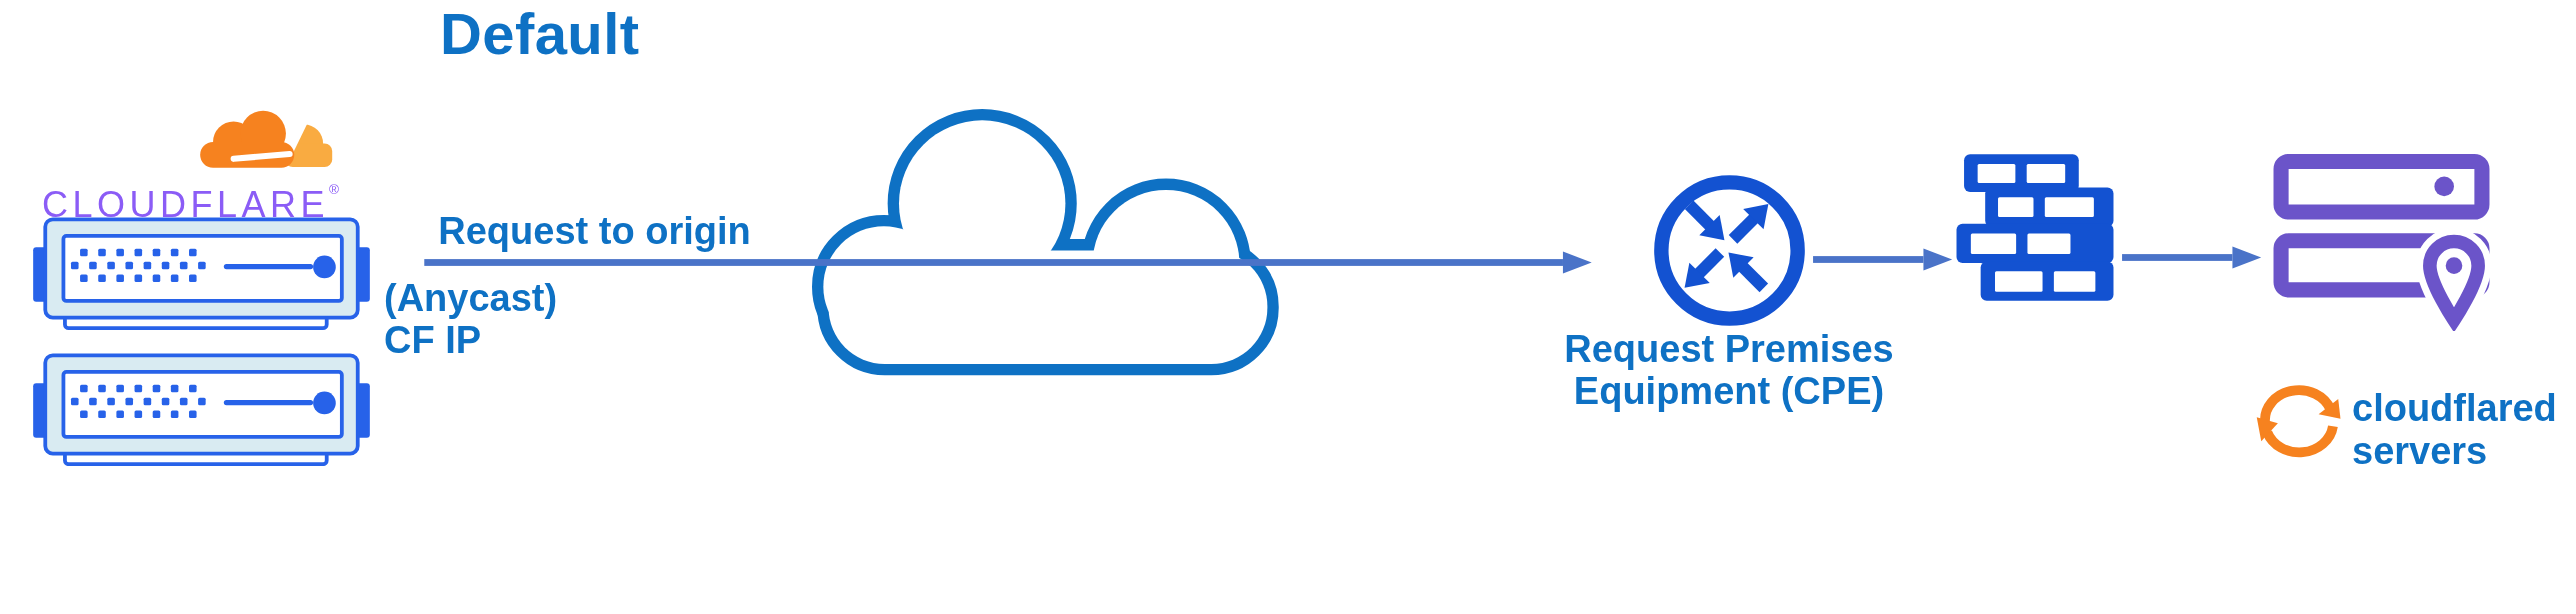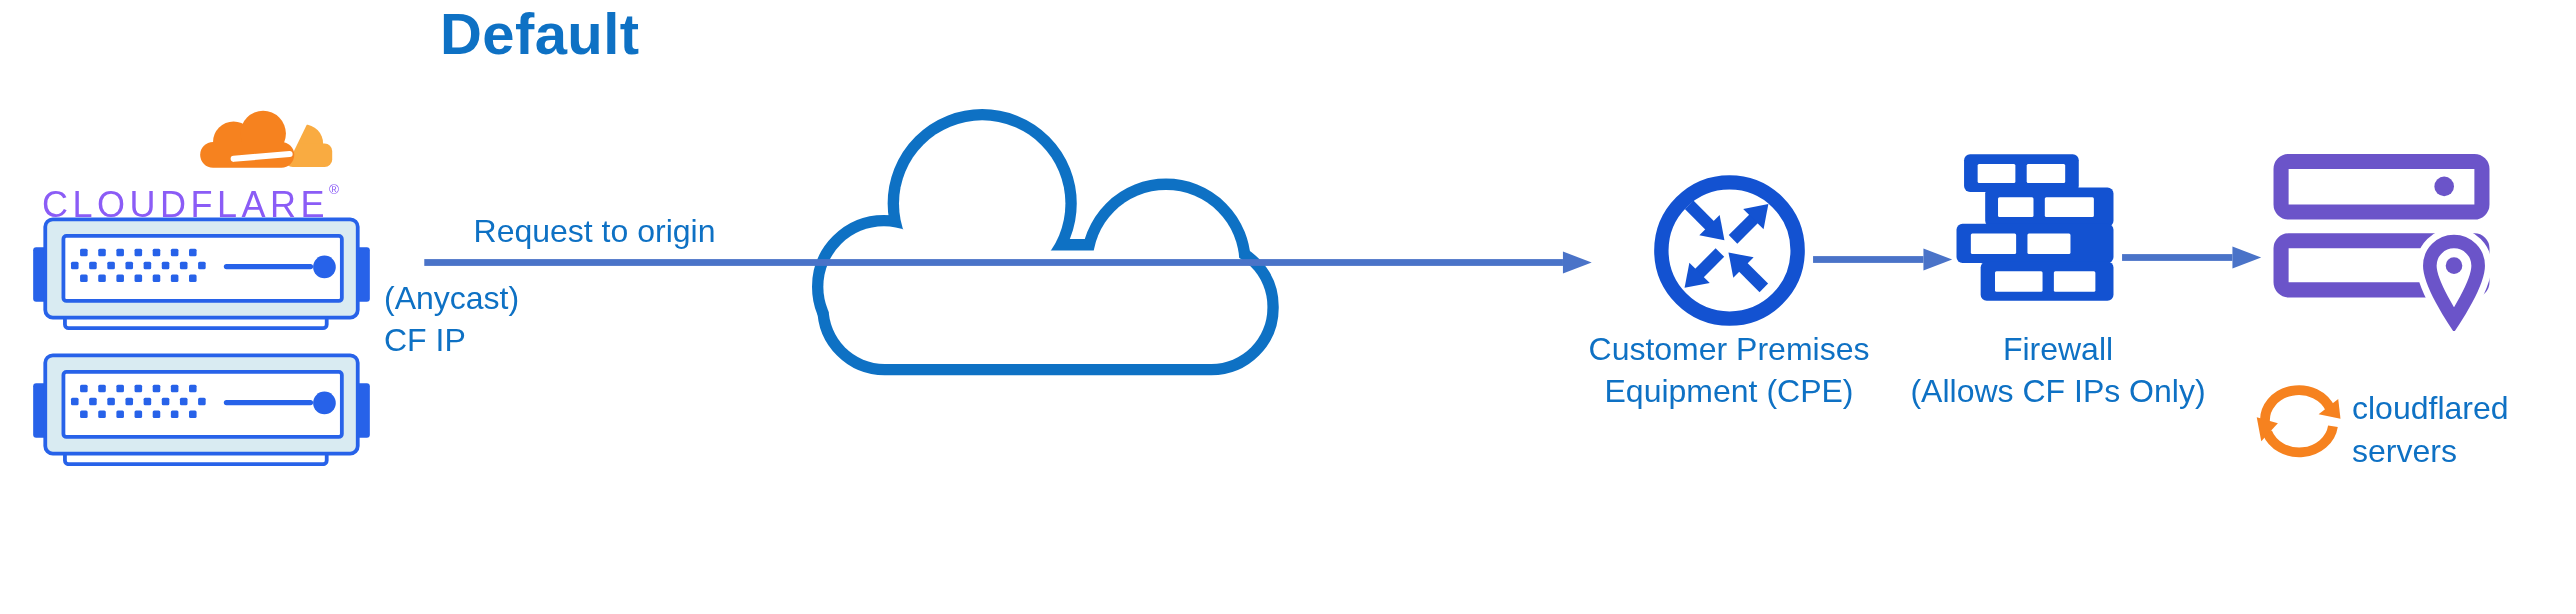--- a/index.html
+++ b/index.html
@@ -6,21 +6,21 @@
   #canvas{
     position:relative;width:2576px;height:466px;background:#FFFFFF;
     font-family:"Liberation Sans",sans-serif;overflow:hidden;padding-left:36px;
   }
   .abs{position:absolute;}
   .title{
     font-size:58px;font-weight:600;color:#0E71C4;letter-spacing:0.4px;
     white-space:nowrap;z-index:3;
   }
   .label{
-    color:#0E71C4;font-size:32px;line-height:42px;font-weight:400;
+    color:#0E71C4;font-size:38px;line-height:42px;font-weight:700;
     white-space:nowrap;z-index:3;
   }
   .label.center{text-align:center;}
   .label .line{display:block;}
   .wordmark{
     font-size:36px;font-weight:normal;color:#8b5cf6;letter-spacing:4.5px;
     white-space:nowrap;z-index:3;
   }
   .wordmark sup{font-size:13.6px;letter-spacing:0;vertical-align:23px;}
   .z1{z-index:1;} .z2{z-index:2;} .z3{z-index:3;}
@@ -197,21 +197,21 @@
           <polygon points="5,-19 5,19 33,0"></polygon>
       </g>
       <g transform="translate(127,131) rotate(-135)">
         <rect x="-33" y="-8" width="40" height="16"></rect>
           <polygon points="5,-19 5,19 33,0"></polygon>
       </g>
     </g>
   </svg>
 
   <div class="abs label center" style="left:1555px;top:328px;width:348px;">
-    <span class="line">Customer Premises</span>
+    <span class="line">Request Premises</span>
     <span class="line">Equipment (CPE)</span>
   </div>
 
   <svg class="abs z2" style="left:1813px;top:244px;" width="140" height="31" viewBox="0 0 185 41">
     <rect x="0" y="16" width="146" height="9" fill="#4A73C8"></rect>
     <polygon points="146,6 146,35 184,20.5" fill="#4A73C8"></polygon>
   </svg>
 
   <svg class="abs z2" style="left:1955px;top:154px;" width="160" height="150" viewBox="0 0 212 198">
     <g fill="#1352D1">
@@ -225,24 +225,20 @@
         <rect x="95" y="13" width="51" height="25" rx="2"></rect>
       <rect x="57" y="57" width="47" height="26" rx="2"></rect>
         <rect x="119" y="57" width="65" height="26" rx="2"></rect>
       <rect x="21" y="105" width="60" height="27" rx="2"></rect>
         <rect x="96" y="105" width="57" height="27" rx="2"></rect>
       <rect x="53" y="155" width="63" height="27" rx="2"></rect>
         <rect x="131" y="155" width="55" height="27" rx="2"></rect>
     </g>
   </svg>
 
-  <div class="abs label center" style="left:1884px;top:328px;width:348px;">
-    <span class="line">Firewall</span>
-    <span class="line">(Allows CF IPs Only)</span>
-  </div>
 
   <svg class="abs z2" style="left:2122px;top:242px;" width="140" height="31" viewBox="0 0 185 41">
     <rect x="0" y="16" width="146" height="9" fill="#4A73C8"></rect>
     <polygon points="146,6 146,35 184,20.5" fill="#4A73C8"></polygon>
   </svg>
 
   <svg class="abs z2" style="left:2272px;top:149px;" width="219" height="182" viewBox="0 0 290 240">
     <rect x="12" y="16" width="266" height="67" rx="10" fill="#FFFFFF" stroke="#6B54C9" stroke-width="20"></rect>
     <circle cx="228" cy="49" r="13" fill="#6B54C9"></circle>
     <rect x="12" y="121" width="266" height="65" rx="10" fill="#FFFFFF" stroke="#6B54C9" stroke-width="20"></rect>

